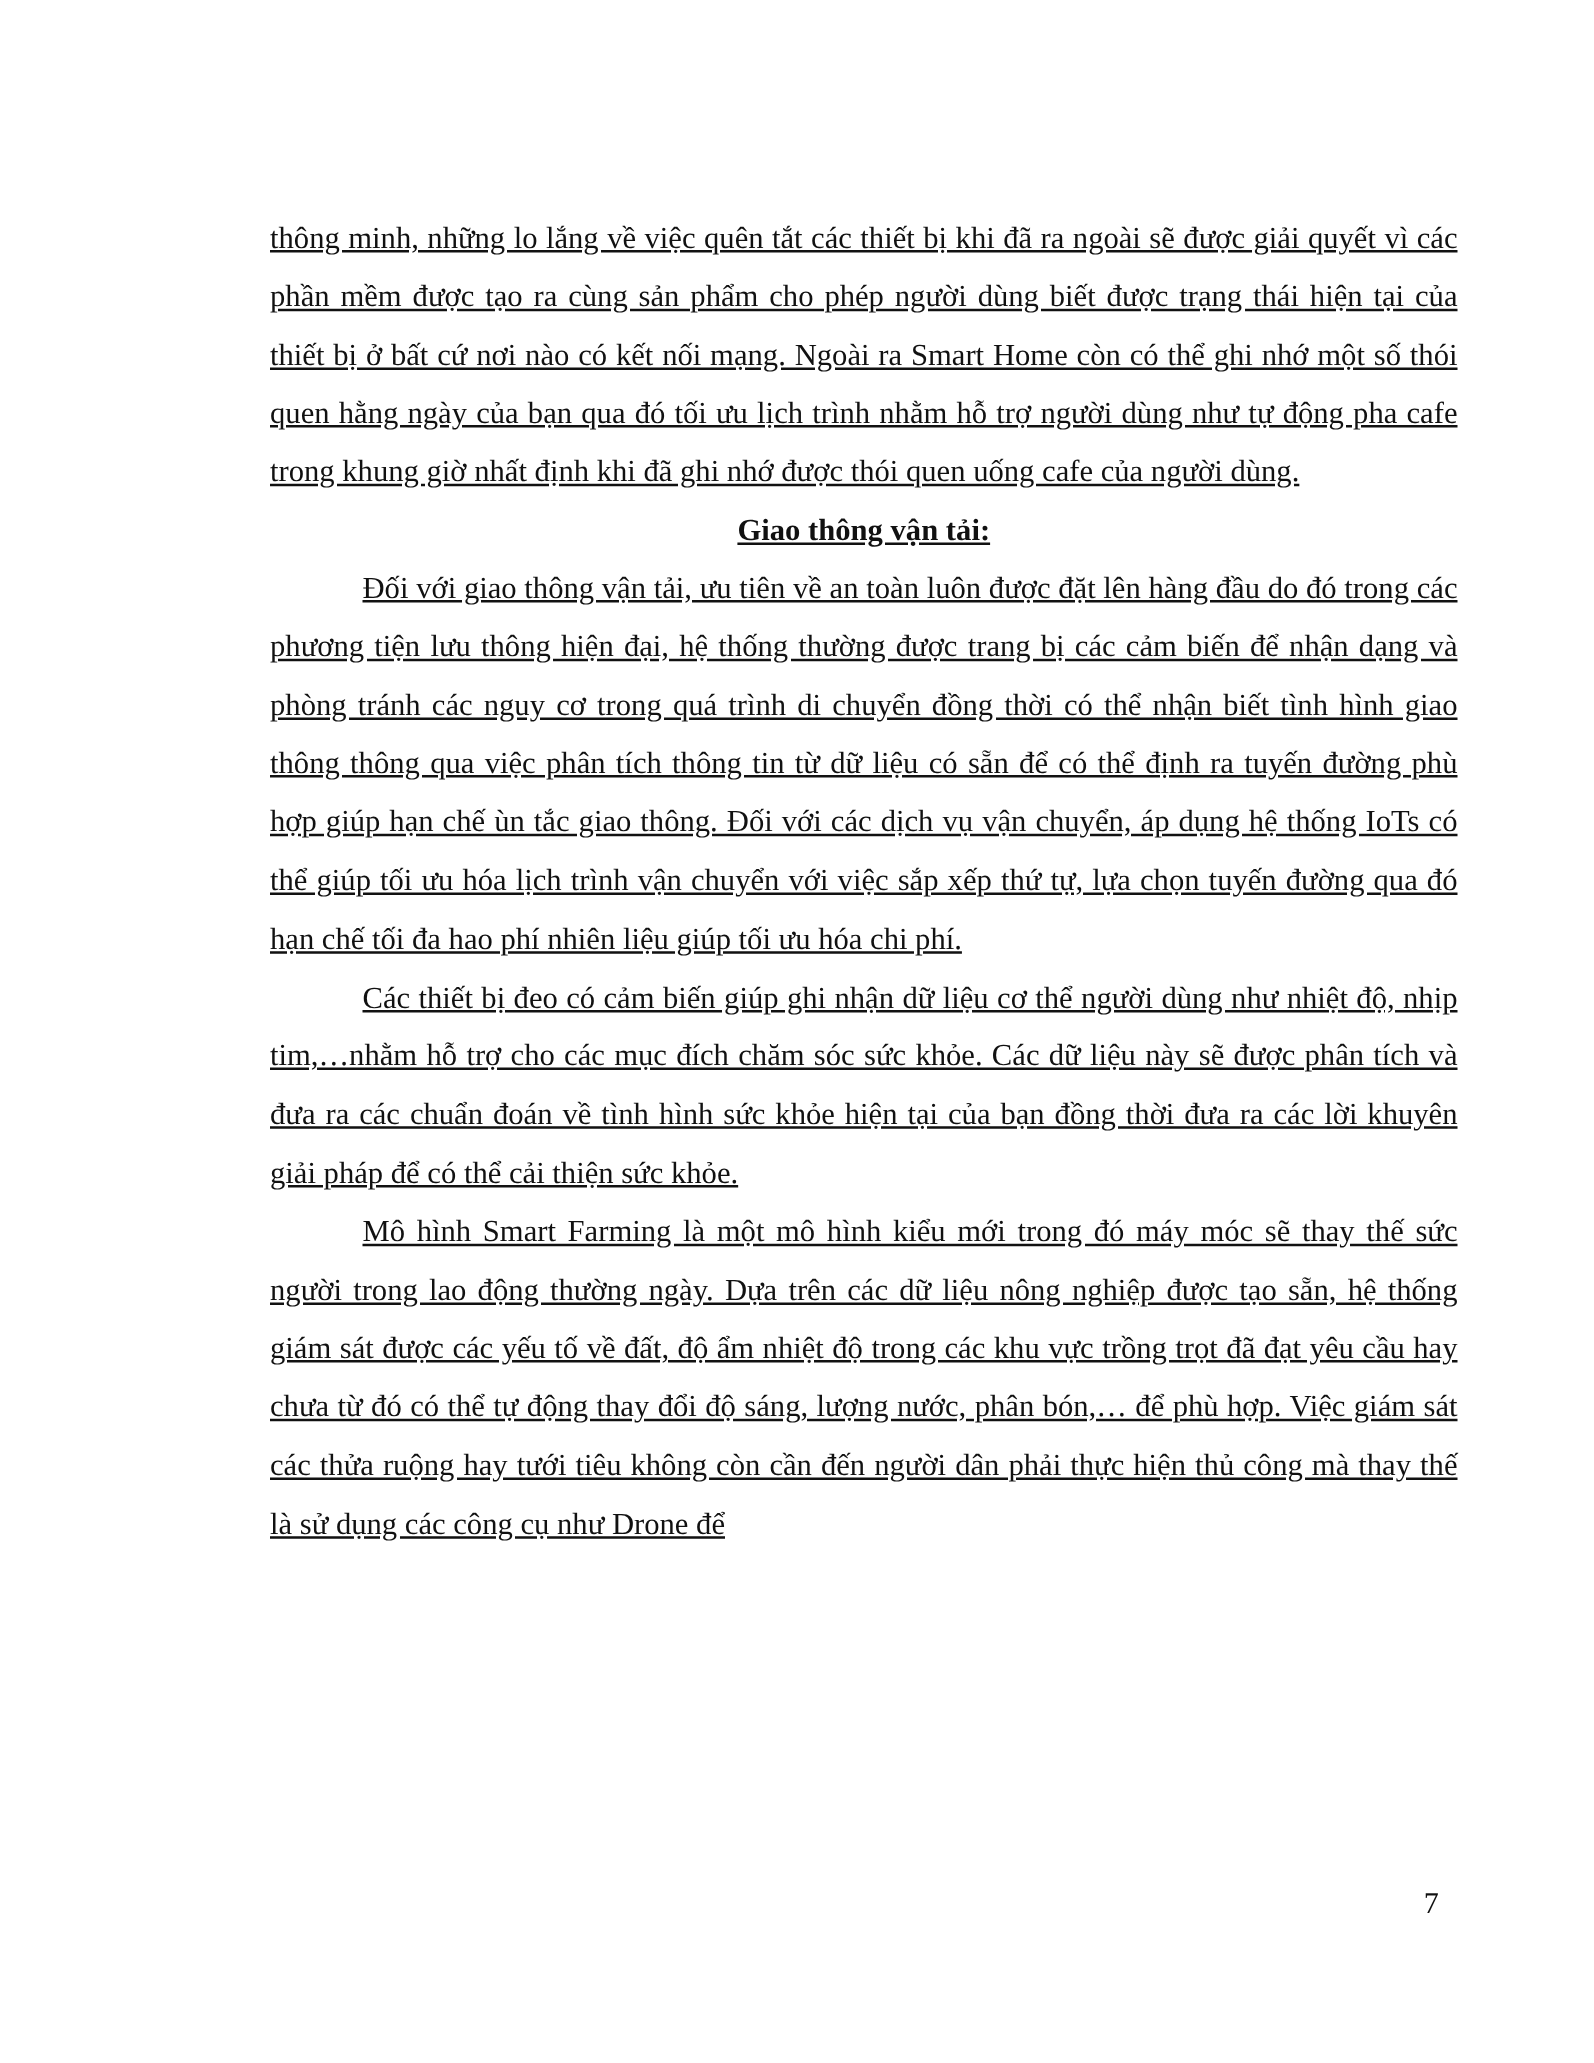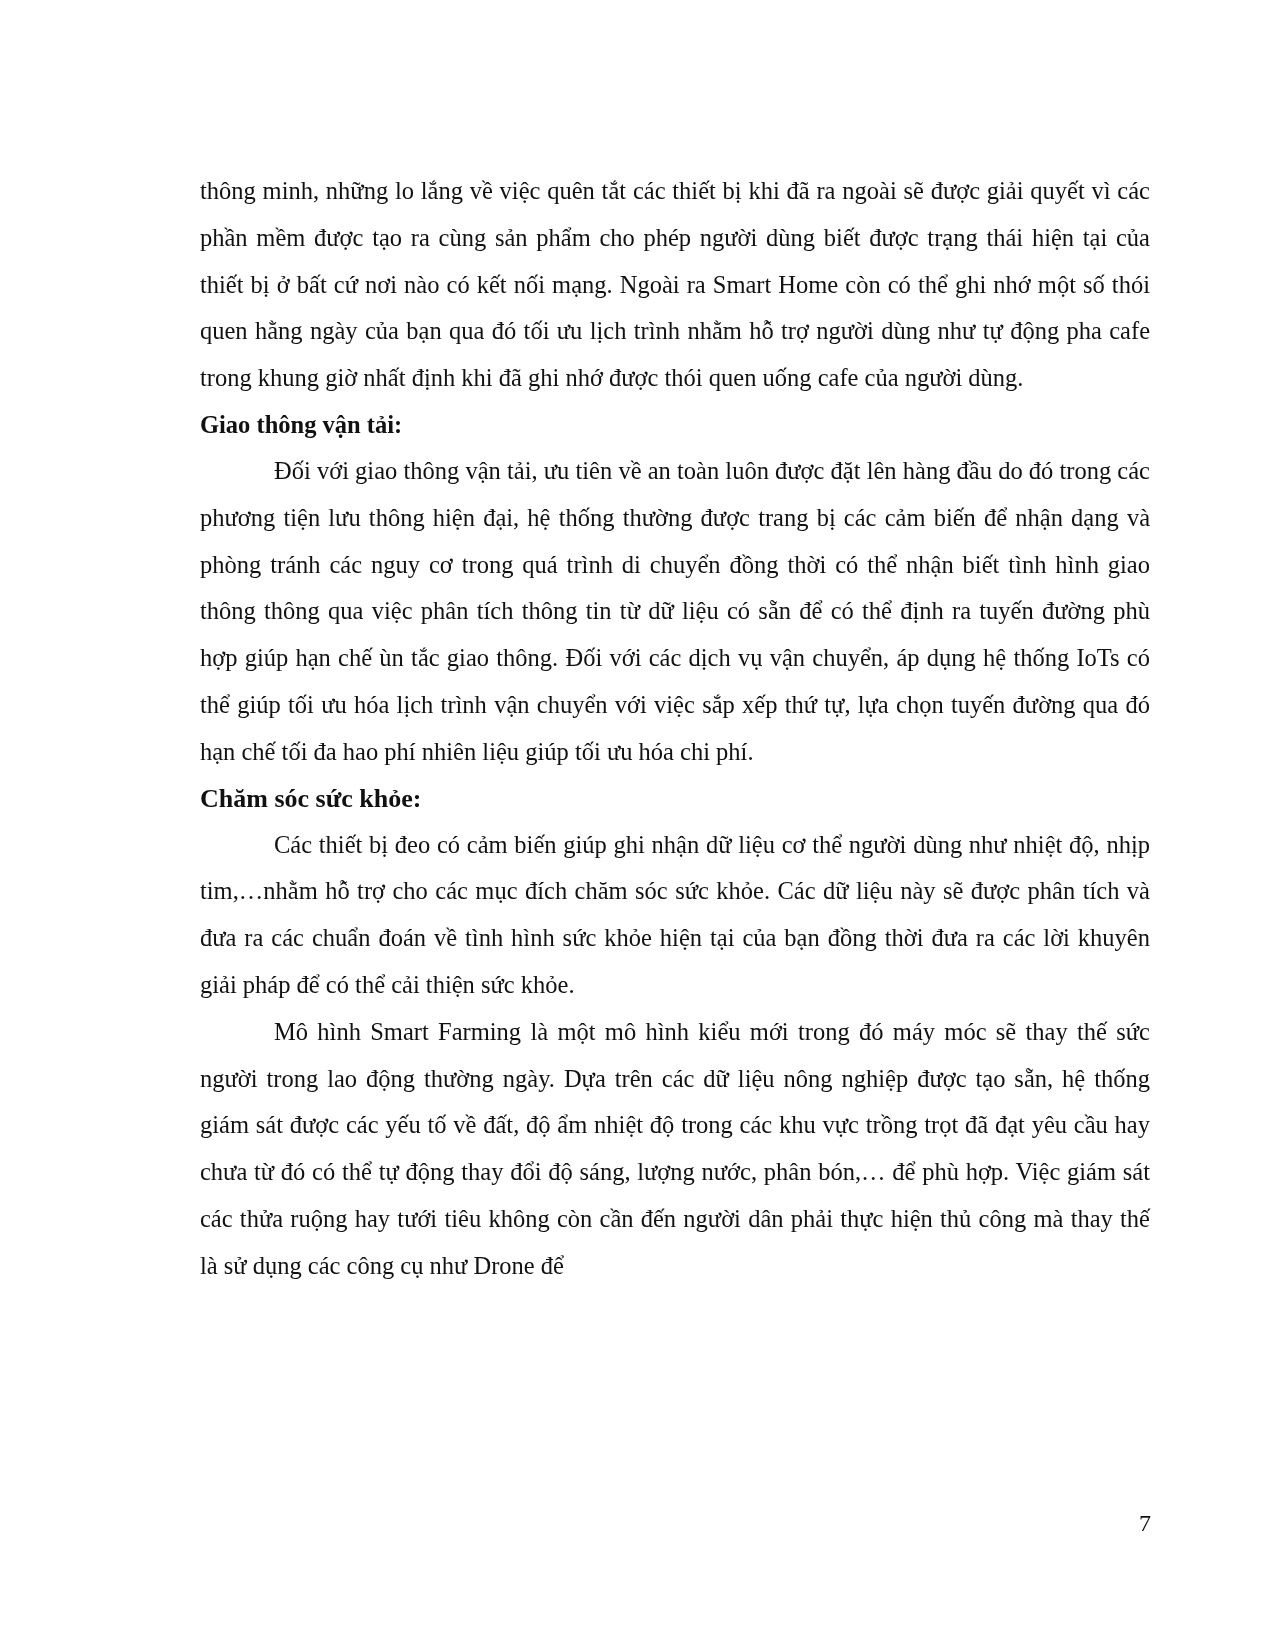--- a/index.html
+++ b/index.html
@@ -10,39 +10,41 @@
     body {
       width: 1275px;
       height: 1650px;
       position: relative;
       overflow: hidden;
       font-family: "Liberation Serif", "DejaVu Serif", serif;
       color: #111111;
     }
     .page-body {
       position: absolute;
-      left: 200px;
+      left: 216px;
       top: 168px;
       width: 950px;
+      text-decoration: underline;
     }
     .para {
       margin: 0;
       font-size: 24.5px;
       line-height: 46.8px;
       text-align: justify;
       text-align-last: left;
     }
     .para.indent {
       text-indent: 74px;
     }
     .heading {
       margin: 0;
       font-weight: bold;
       font-size: 24.5px;
       line-height: 46px;
+      text-align: center;
     }
     .heading.large {
       font-size: 26px;
     }
     .page-number {
       position: absolute;
       left: 1139px;
       top: 1508px;
       font-size: 24px;
       line-height: 30px;
@@ -51,21 +53,20 @@
 </head>
 <body>
 
 <div class="page-body">
   <p class="para">thông minh, những lo lắng về việc quên tắt các thiết bị khi đã ra ngoài sẽ được giải quyết vì các phần mềm được tạo ra cùng sản phẩm cho phép người dùng biết được trạng thái hiện tại của thiết bị ở bất cứ nơi nào có kết nối mạng. Ngoài ra Smart Home còn có thể ghi nhớ một số thói quen hằng ngày của bạn qua đó tối ưu lịch trình nhằm hỗ trợ người dùng như tự động pha cafe trong khung giờ nhất định khi đã ghi nhớ được thói quen uống cafe của người dùng.</p>
 
   <h3 class="heading">Giao thông vận tải:</h3>
 
   <p class="para indent">Đối với giao thông vận tải, ưu tiên về an toàn luôn được đặt lên hàng đầu do đó trong các phương tiện lưu thông hiện đại, hệ thống thường được trang bị các cảm biến để nhận dạng và phòng tránh các nguy cơ trong quá trình di chuyển đồng thời có thể nhận biết tình hình giao thông thông qua việc phân tích thông tin từ dữ liệu có sẵn để có thể định ra tuyến đường phù hợp giúp hạn chế ùn tắc giao thông. Đối với các dịch vụ vận chuyển, áp dụng hệ thống IoTs có thể giúp tối ưu hóa lịch trình vận chuyển với việc sắp xếp thứ tự, lựa chọn tuyến đường qua đó hạn chế tối đa hao phí nhiên liệu giúp tối ưu hóa chi phí.</p>
 
-  <h3 class="heading large">Chăm sóc sức khỏe:</h3>
 
   <p class="para indent">Các thiết bị đeo có cảm biến giúp ghi nhận dữ liệu cơ thể người dùng như nhiệt độ, nhịp tim,…nhằm hỗ trợ cho các mục đích chăm sóc sức khỏe. Các dữ liệu này sẽ được phân tích và đưa ra các chuẩn đoán về tình hình sức khỏe hiện tại của bạn đồng thời đưa ra các lời khuyên giải pháp để có thể cải thiện sức khỏe.</p>
 
 
   <p class="para indent">Mô hình Smart Farming là một mô hình kiểu mới trong đó máy móc sẽ thay thế sức người trong lao động thường ngày. Dựa trên các dữ liệu nông nghiệp được tạo sẵn, hệ thống giám sát được các yếu tố về đất, độ ẩm nhiệt độ trong các khu vực trồng trọt đã đạt yêu cầu hay chưa từ đó có thể tự động thay đổi độ sáng, lượng nước, phân bón,… để phù hợp. Việc giám sát các thửa ruộng hay tưới tiêu không còn cần đến người dân phải thực hiện thủ công mà thay thế là sử dụng các công cụ như Drone để</p>
 </div>
 
 <div class="page-number">7</div>
 
 </body></html>

